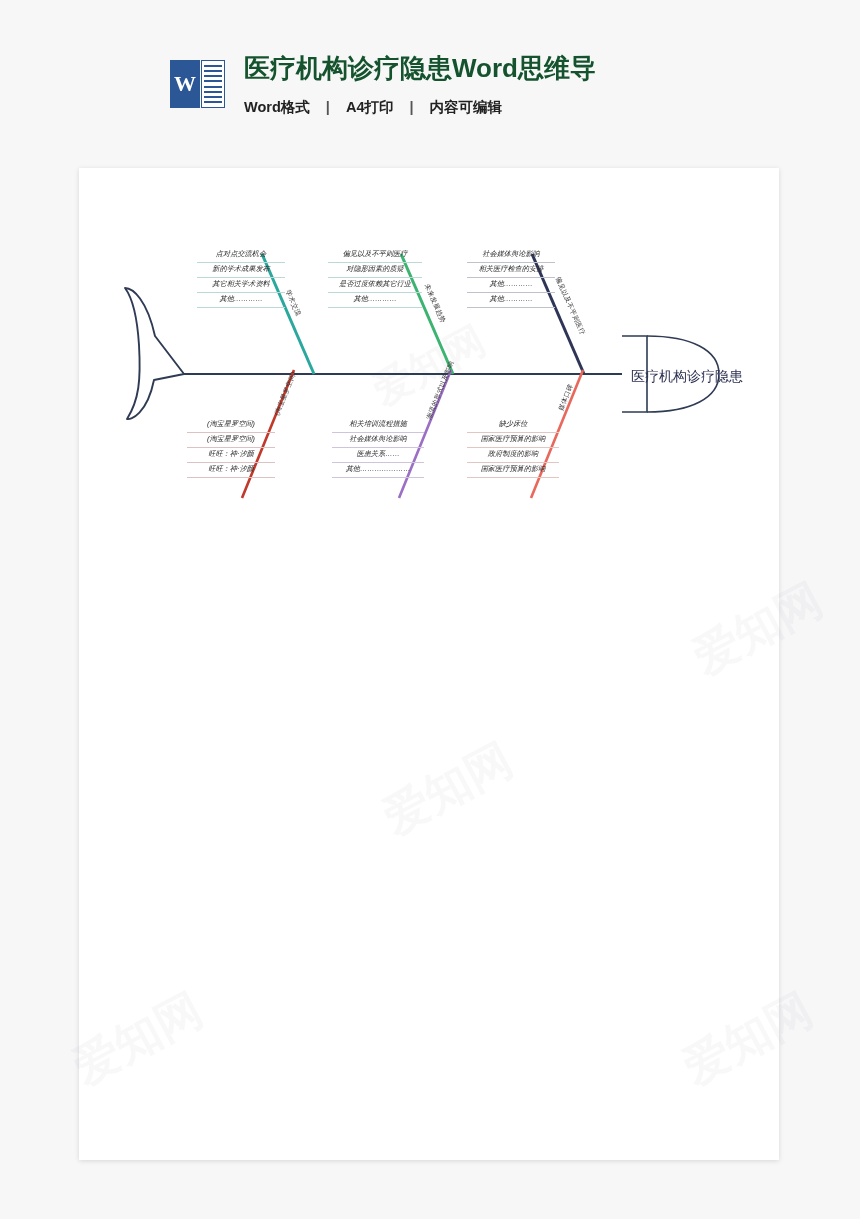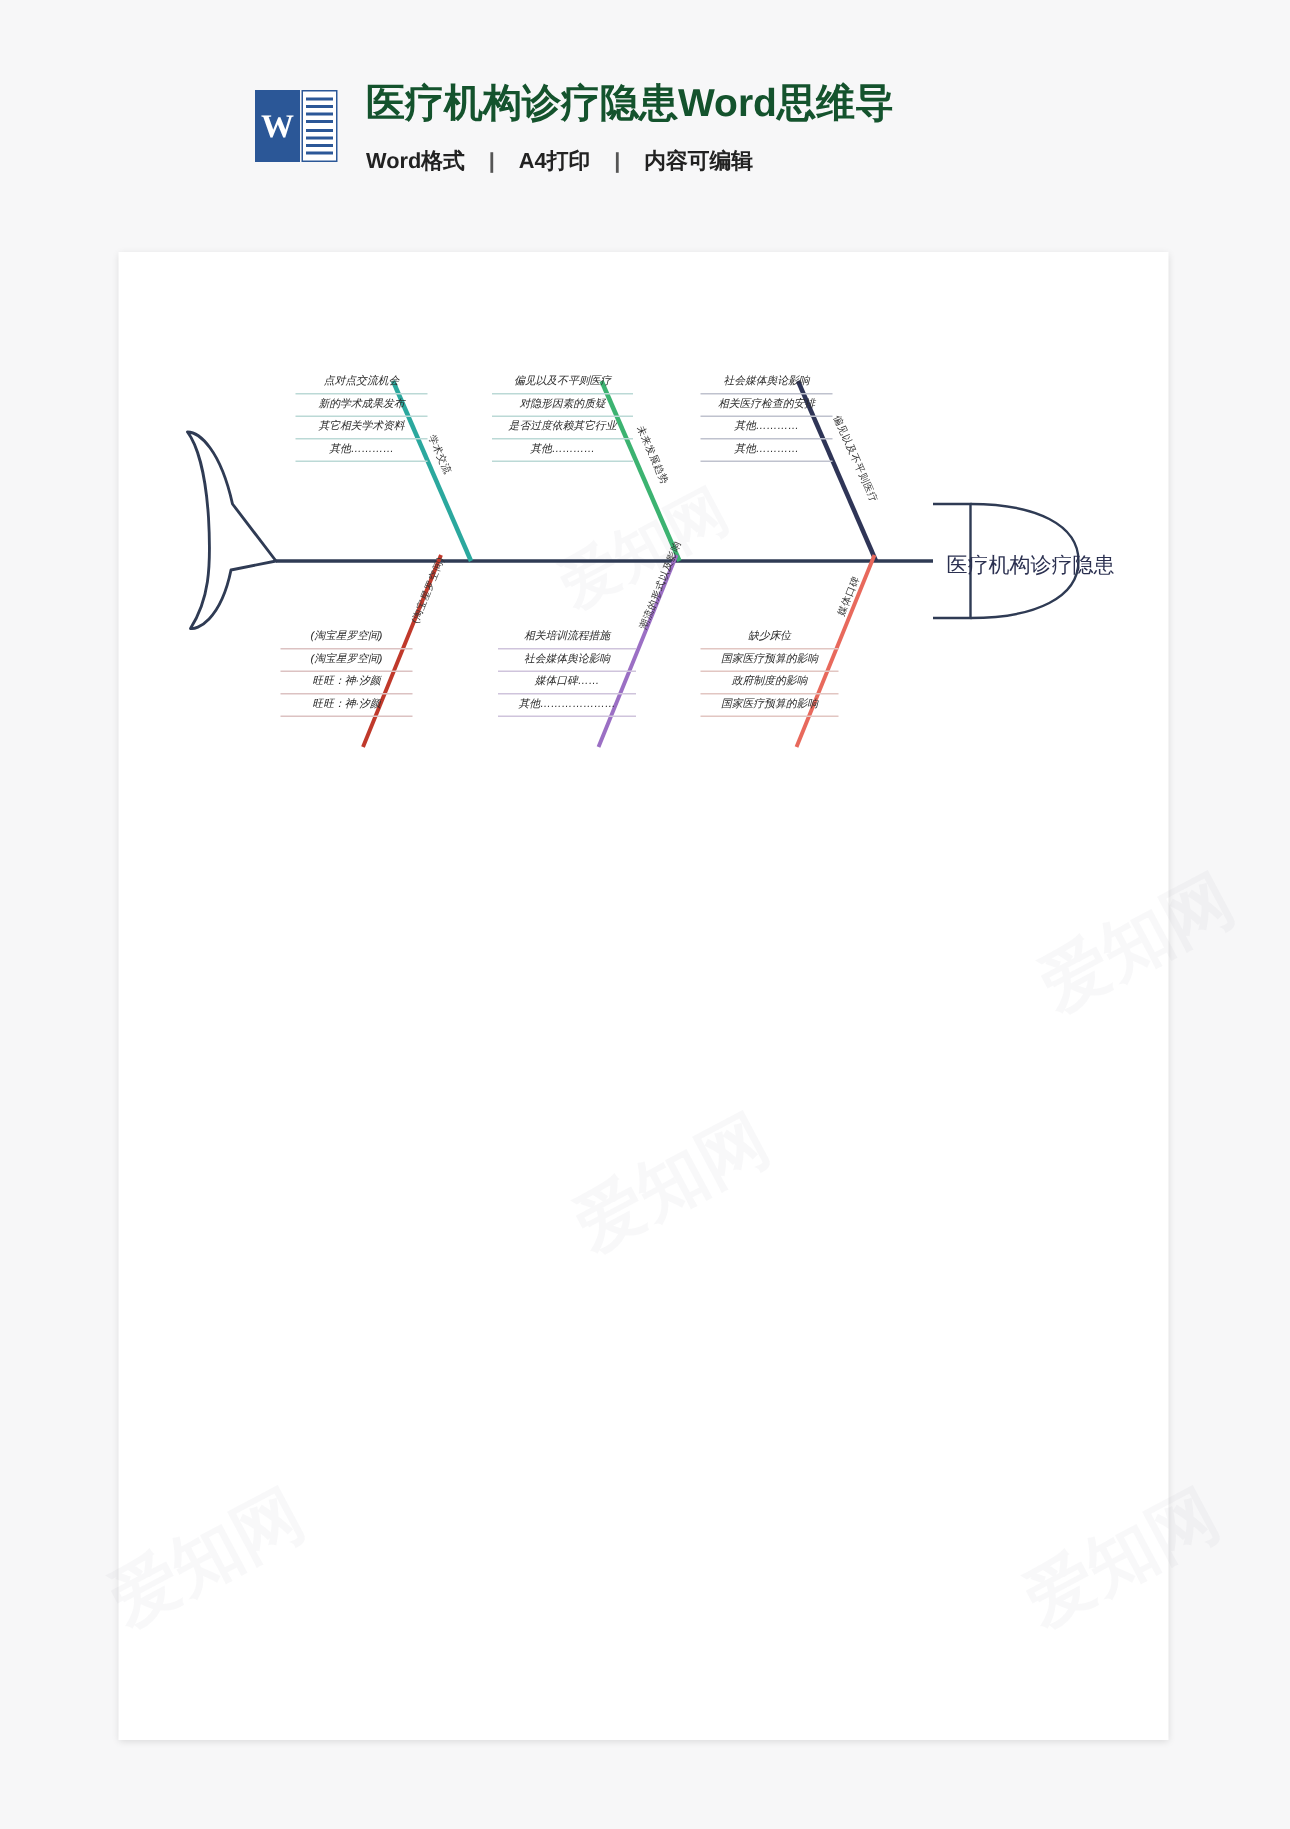--- a/index.html
+++ b/index.html
@@ -236,21 +236,21 @@
       <div class="blabel" style="left:198px; top:243px; transform: rotate(-68deg);">(淘宝星罗空间)</div>
 
       <div class="items grp-bot rule-purp" style="left:253px; top:250px; width:92px;">
         <div class="item">
             <span class="txt">相关培训流程措施</span>
           </div>
         <div class="item">
             <span class="txt">社会媒体舆论影响</span>
           </div>
         <div class="item">
-            <span class="txt">媒体口碑……</span>
+            <span class="txt">医患关系……</span>
           </div>
         <div class="item">
             <span class="txt">其他…………………</span>
           </div>
       </div>
       <div class="blabel" style="left:350px; top:247px; transform: rotate(-68deg);">潮流的形式以及影响</div>
 
       <div class="items grp-bot rule-salm" style="left:388px; top:250px; width:92px;">
         <div class="item">
             <span class="txt">缺少床位</span>

